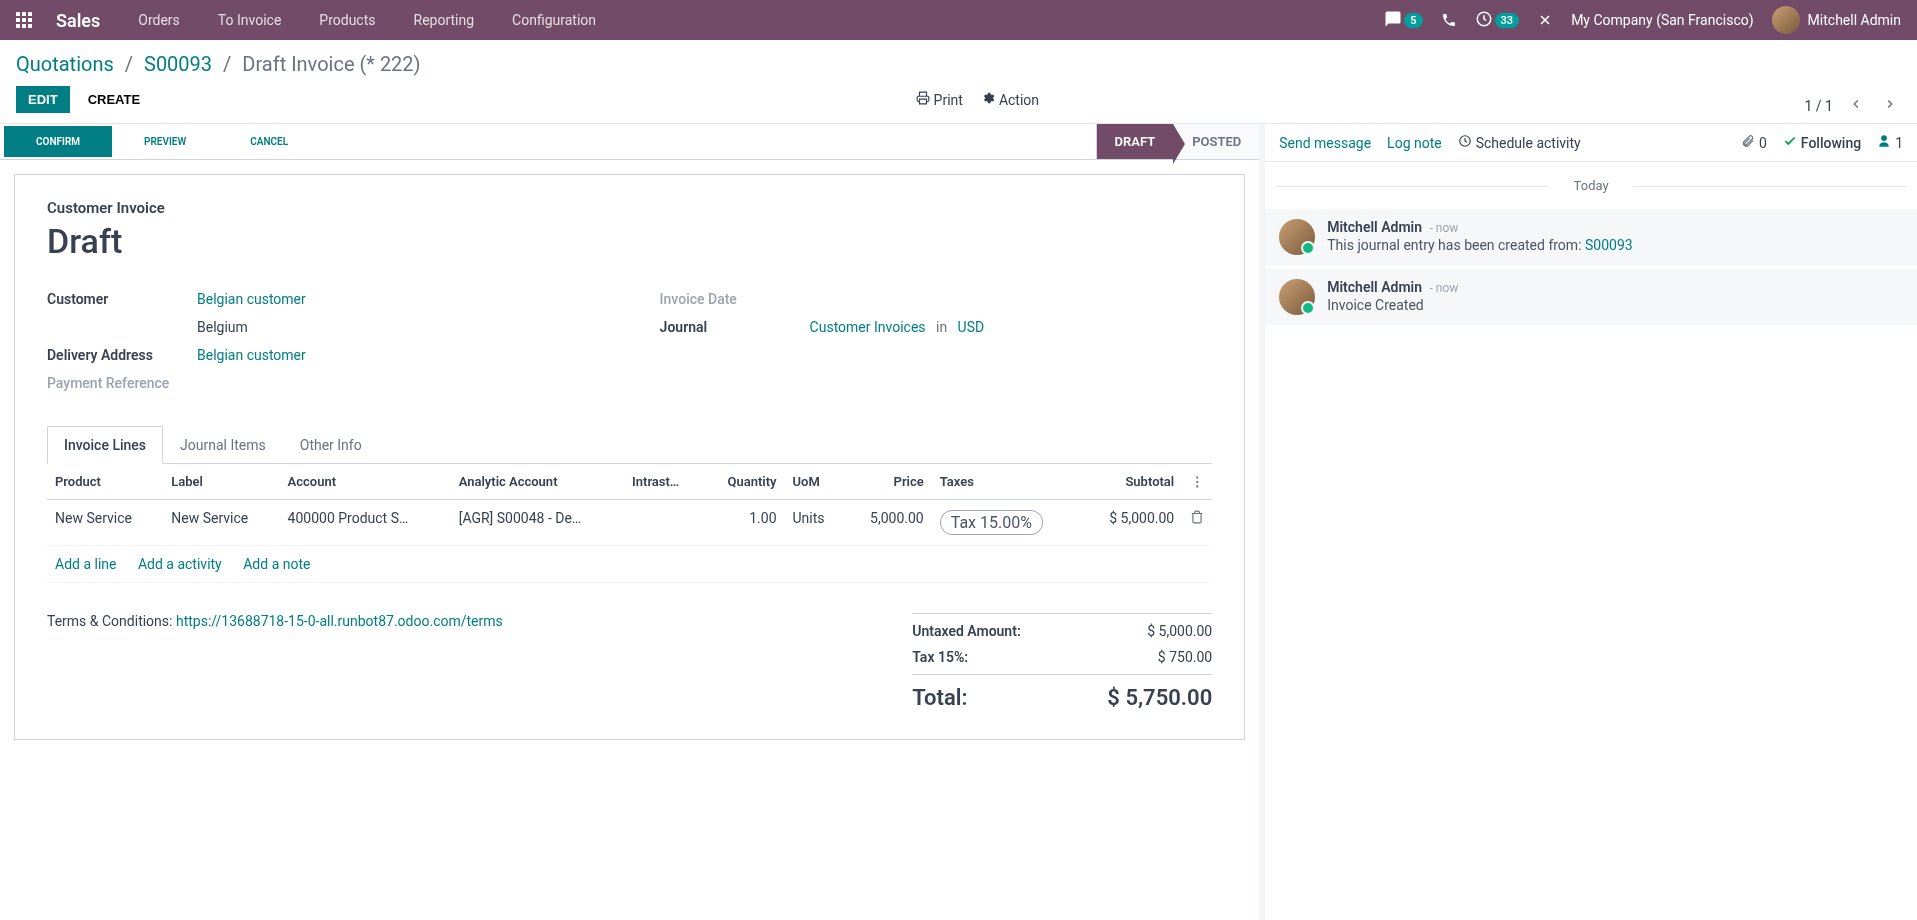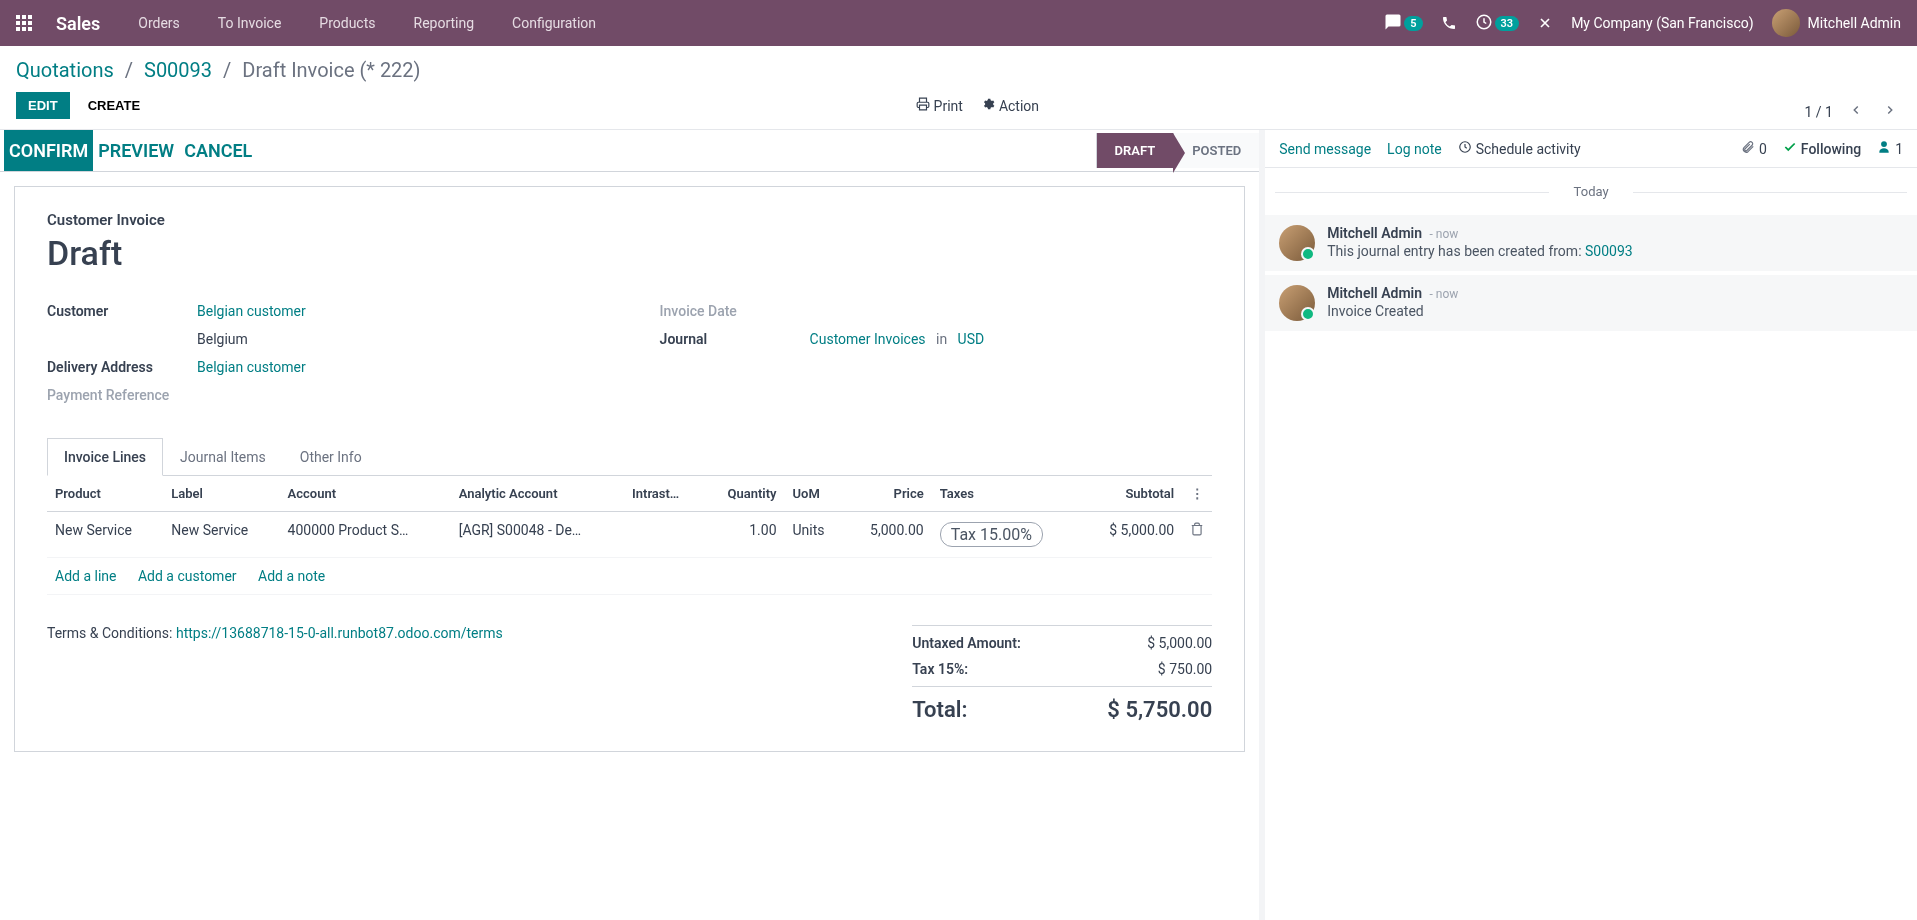--- a/index.html
+++ b/index.html
@@ -1,20 +1,20 @@
 <!DOCTYPE html>
 <html><head>
 <meta charset="utf-8">
 <style>
 * { box-sizing: border-box; margin: 0; padding: 0; }
 body { font-family: -apple-system, BlinkMacSystemFont, "Segoe UI", Roboto, "Helvetica Neue", Arial, sans-serif; font-size: 14px; color: #374151; background: #fff; }
 a { text-decoration: none; }
 
 
-.navbar { background: #714B67; height: 46px; display: flex; align-items: center; color: #fff; padding: 0 16px; }
+.navbar { background: #714B67; height: 40px; display: flex; align-items: center; color: #fff; padding: 0 16px; }
 .navbar-left { display: flex; align-items: center; gap: 18px; }
 .apps-icon { display: grid; grid-template-columns: repeat(3,4px); grid-template-rows: repeat(3,4px); gap: 2px; }
 .apps-icon span { background:#fff; width:4px; height:4px; }
 .brand { font-size: 18px; font-weight: 600; margin-left: 6px; margin-right: 10px; }
 .nav-item { color: #e6dce3; font-size: 14px; cursor: pointer; padding: 0 10px; }
 .navbar-right { margin-left: auto; display: flex; align-items: center; gap: 18px; }
 .badge-pill { position: relative; display:inline-flex; align-items:center; }
 .badge-count { background:#00a09d; color:#fff; border-radius:10px; font-size:11px; padding:1px 6px; font-weight:600; margin-left:2px;}
 .icon-btn { color:#fff; display:inline-flex; align-items:center; cursor:pointer; }
 .company { color:#fff; font-size:14px; }
@@ -35,21 +35,21 @@
 .cp-right { display:flex; align-items:center; gap:12px; color:#374151;margin-top:12px; }
 .pager-arrow { color:#6b7280; cursor:pointer; font-size:16px; padding:0 4px; }
 
 
 .main { display:flex; height: calc(100vh - 46px - 74px); min-height:600px; }
 .form-col { flex: 0 0 66%; overflow-y:auto; border-right:6px solid #f3f4f6; }
 .chatter-col { flex: 1; overflow-y:auto; }
 
 
 .statusbar { display:flex; align-items:center; border-bottom:1px solid #d1d5db; background:#fff; padding-left: 4px;}
-.statusbar .status-btn { padding:10px 5px; font-weight:600; font-size:18px; cursor:pointer; color:#374151; }
+.statusbar .status-btn { padding:10px 32px; font-weight:600; font-size:10px; cursor:pointer; color:#374151; }
 .statusbar .status-btn.primary { background:#017e84; color:#fff; }
 .statusbar .status-btn.link { color:#017e84; }
 .statusbar .stages { margin-left:auto; display:flex; align-items:stretch; }
 .stage { position:relative; padding:10px 18px; font-size:13px; font-weight:600; color:#6b7280; background:#f9fafb; border-left:1px solid #d1d5db;}
 .stage.active { background:#714B67; color:#fff; }
 .stage.active::after { content:""; position:absolute; right:-12px; top:0; bottom:0; width:0; border-top:20px solid transparent; border-bottom:20px solid transparent; border-left:12px solid #714B67; z-index:1; }
 
 
 .sheet { margin:14px; border:1px solid #d1d5db; padding:24px 32px; background:#fff; }
 .sheet-title-label { font-size:15px; font-weight:600; color:#374151; }
@@ -304,21 +304,21 @@
             <td class="num">5,000.00</td>
             <td><span class="tax-chip">Tax 15.00%</span></td>
             <td class="num">$ 5,000.00</td>
             <td class="menu-col"><span class="trash"><svg width="14" height="14" viewBox="0 0 24 24" fill="none" stroke="#6b7280" stroke-width="2">
                     <path d="M3 6h18M8 6V4a2 2 0 012-2h4a2 2 0 012 2v2m3 0v14a2 2 0 01-2 2H7a2 2 0 01-2-2V6h14z"></path>
                   </svg></span></td>
           </tr>
           <tr>
             <td colspan="11" class="add-row">
               <a>Add a line</a>
-              <a>Add a customer</a>
+              <a>Add a activity</a>
               <a>Add a note</a>
             </td>
           </tr>
         </tbody>
       </table>
 
       <div class="terms-totals">
         <div class="terms">
           <span>Terms &amp; Conditions: </span><span class="link">https://13688718-15-0-all.runbot87.odoo.com/terms</span>
         </div>

